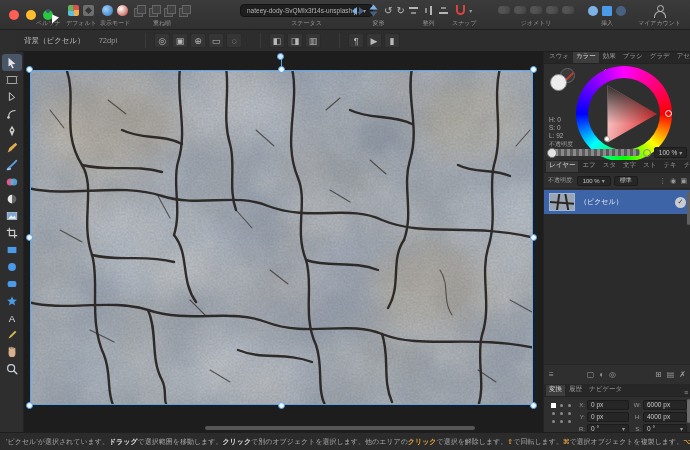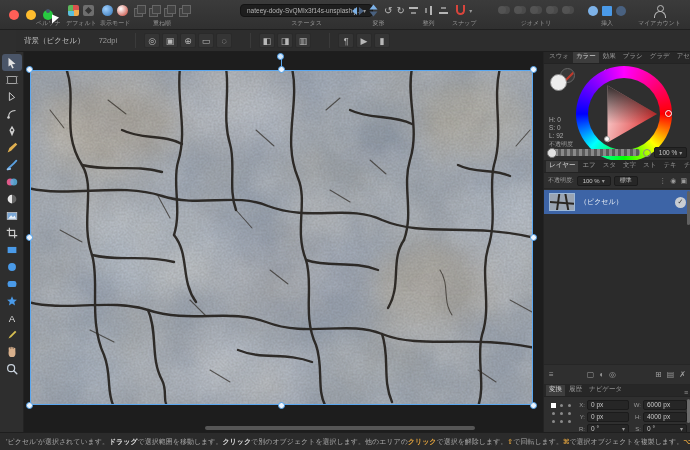--- a/index.html
+++ b/index.html
@@ -48,21 +48,21 @@
   .ins-ci { width:10px; height:10px; background:#7db2e8; border-radius:50%; }
   .person { width:12px; height:12px; position:relative; }
   .person:before { content:""; position:absolute; left:3.5px; top:0; width:5px; height:5px; border:1px solid #bbb; border-radius:50%; }
   .person:after { content:""; position:absolute; left:1px; top:6px; width:10px; height:6px; border:1px solid #bbb; border-bottom:none; border-radius:6px 6px 0 0; }
   .doc-pill { background:#1e1e1e; border:1px solid #141414; border-radius:4px; height:13px;
     padding:0 6px; font-size:6.5px; color:#b5b5b5; display:flex; align-items:center; gap:4px; white-space:nowrap; }
   
   .ctxbar { position:absolute; left:16px; top:30px; width:690px; height:22px; background:#2d2d2d;
     border-bottom:1px solid #1e1e1e; display:flex; align-items:center; gap:14px; padding:0 8px; }
   .ctx-label { font-size:7.5px; color:#c2c2c2; white-space:nowrap; }
-  .ctx-dpi { font-size:7.5px; color:#9a9a9a; margin-right:0; }
+  .ctx-dpi { font-size:7.5px; color:#9a9a9a; margin-right:10px; }
   .ctx-group { display:flex; gap:2px; border-left:1px solid #3a3a3a; padding-left:8px; margin-left:4px; }
   .ctx-ic { width:16px; height:15px; border-radius:2px; display:flex; align-items:center; justify-content:center;
     font-size:9px; color:#b8b8b8; background:#353535; border:1px solid #2a2a2a; }
   
   .toolcol { position:absolute; left:0; top:52px; bottom:18px; width:24px; background:#2e2e2e;
     border-right:1px solid #232323; display:flex; flex-direction:column; align-items:center; padding-top:2px; }
   .tool { width:20px; height:17px; display:flex; align-items:center; justify-content:center; border-radius:3px; }
   .tool.selected { background:#4a5568; }
   .tool svg { display:block; }
   

